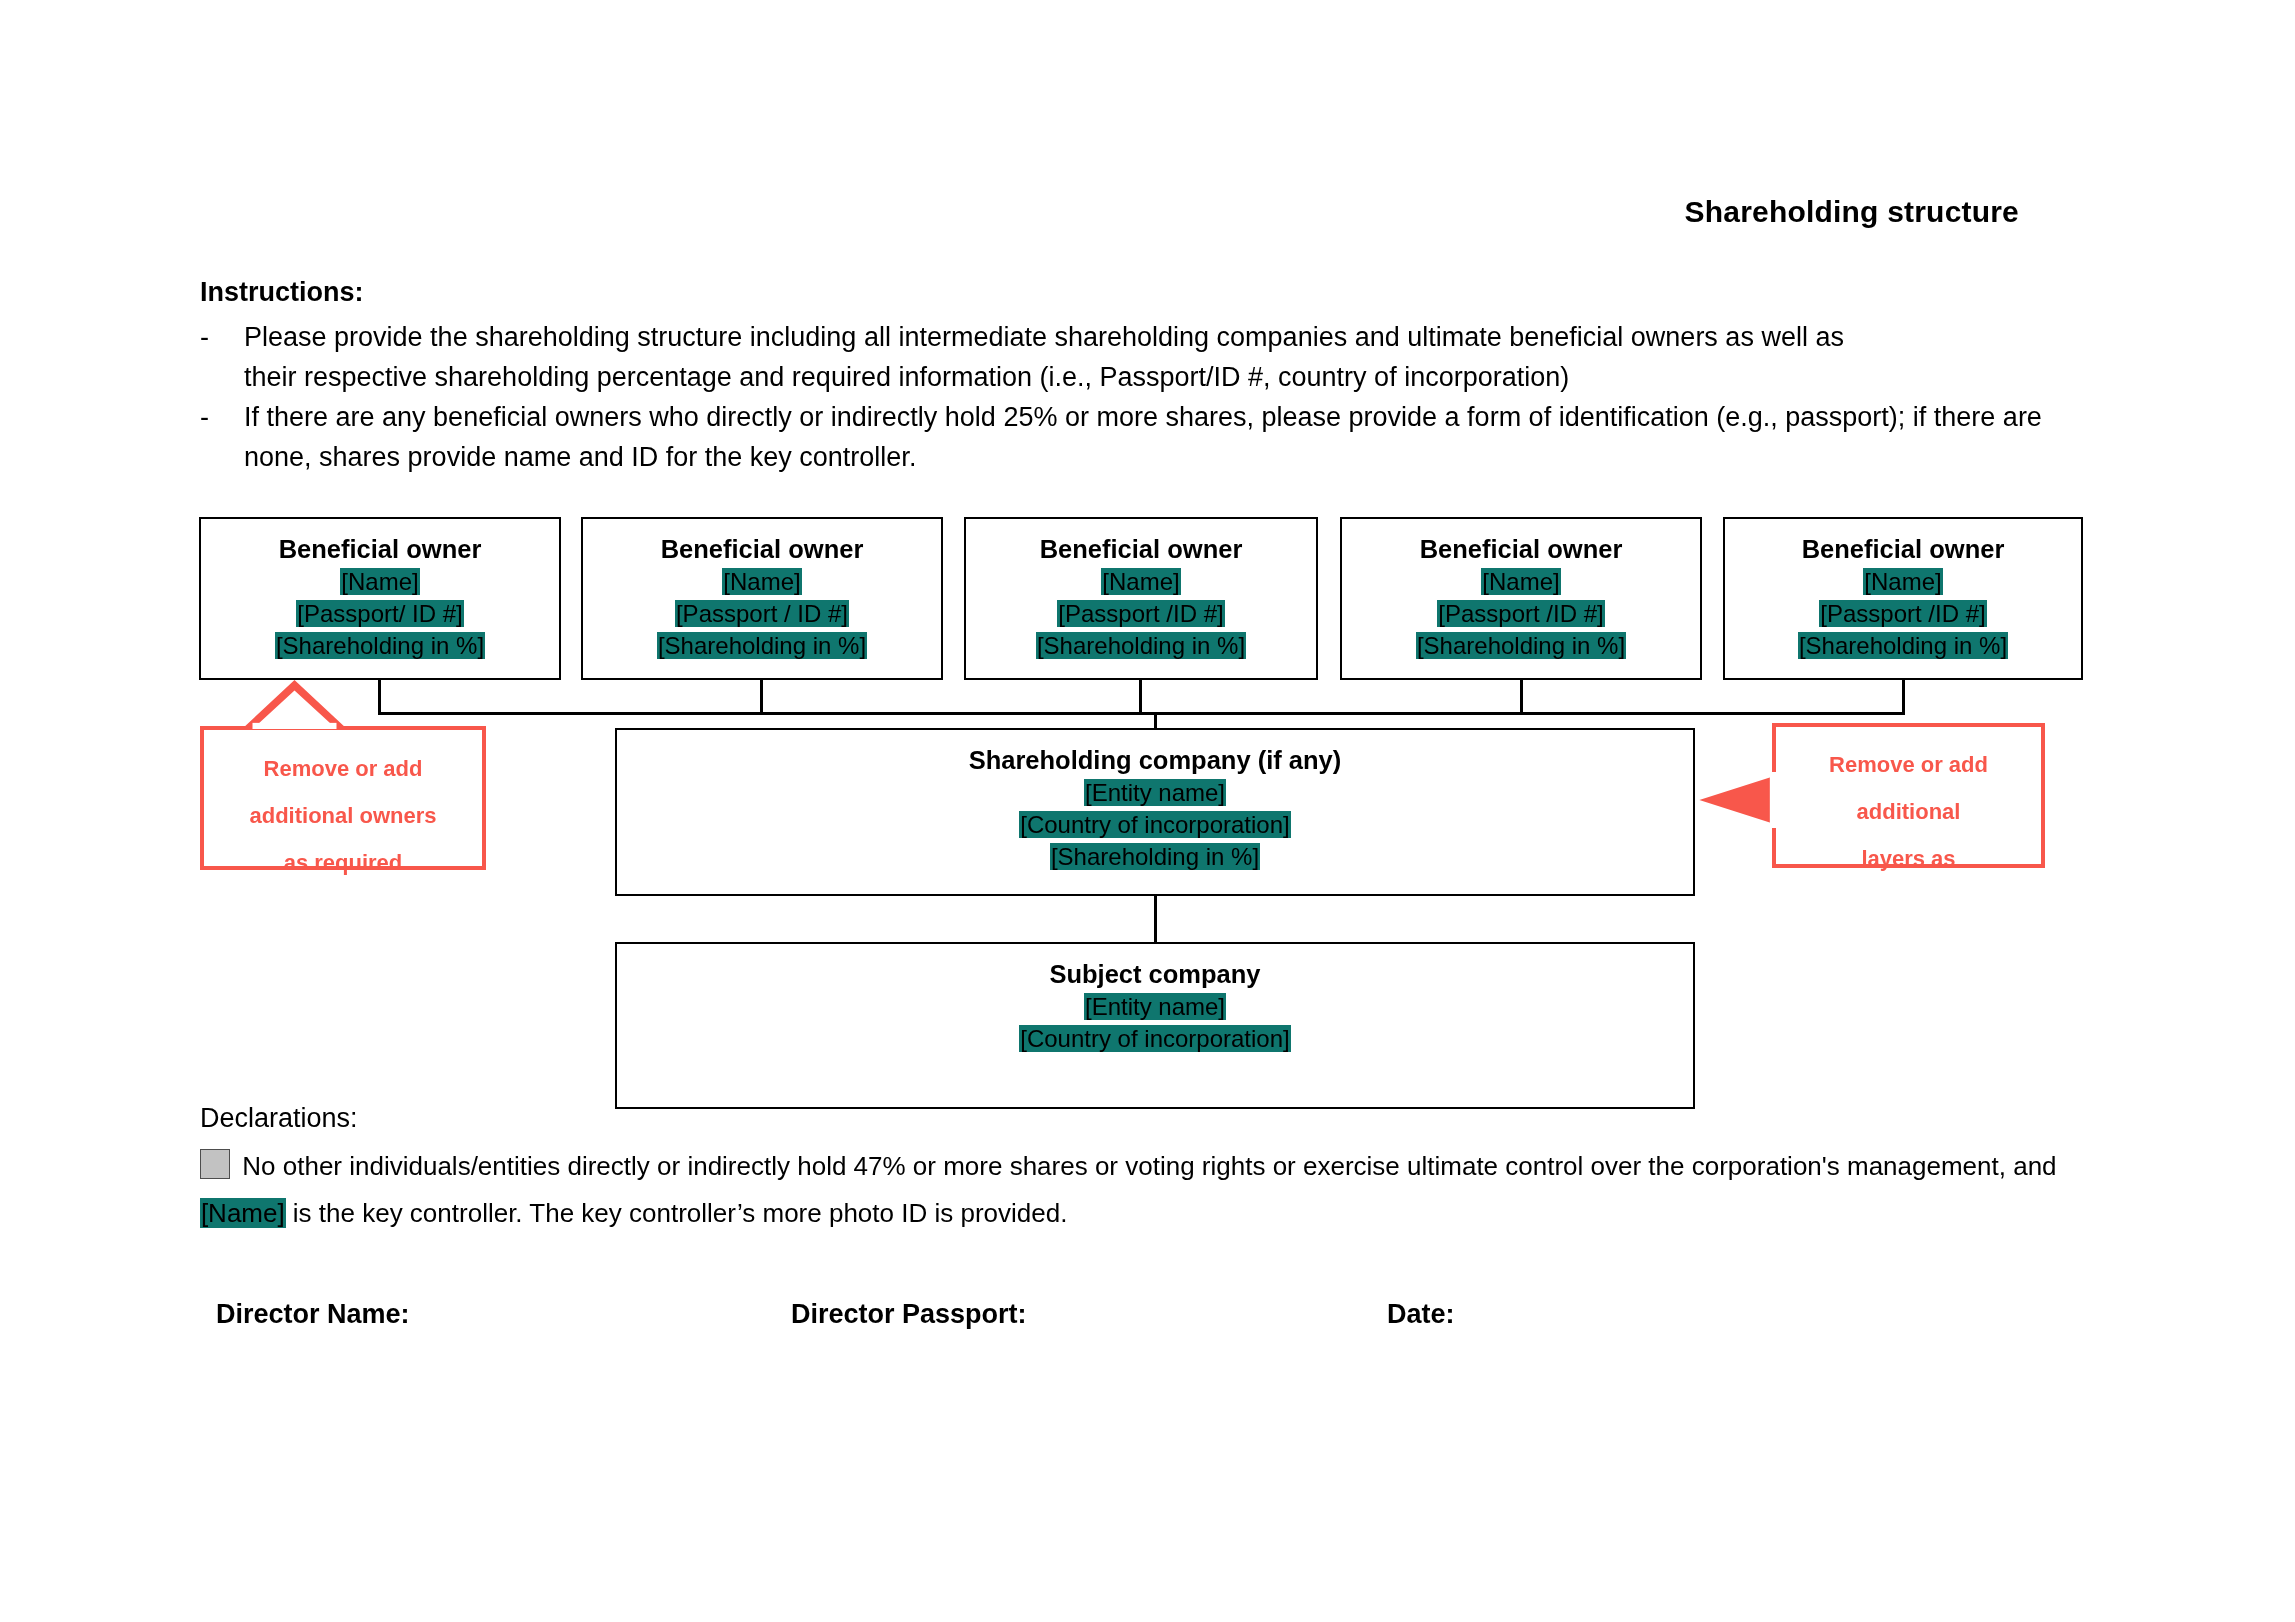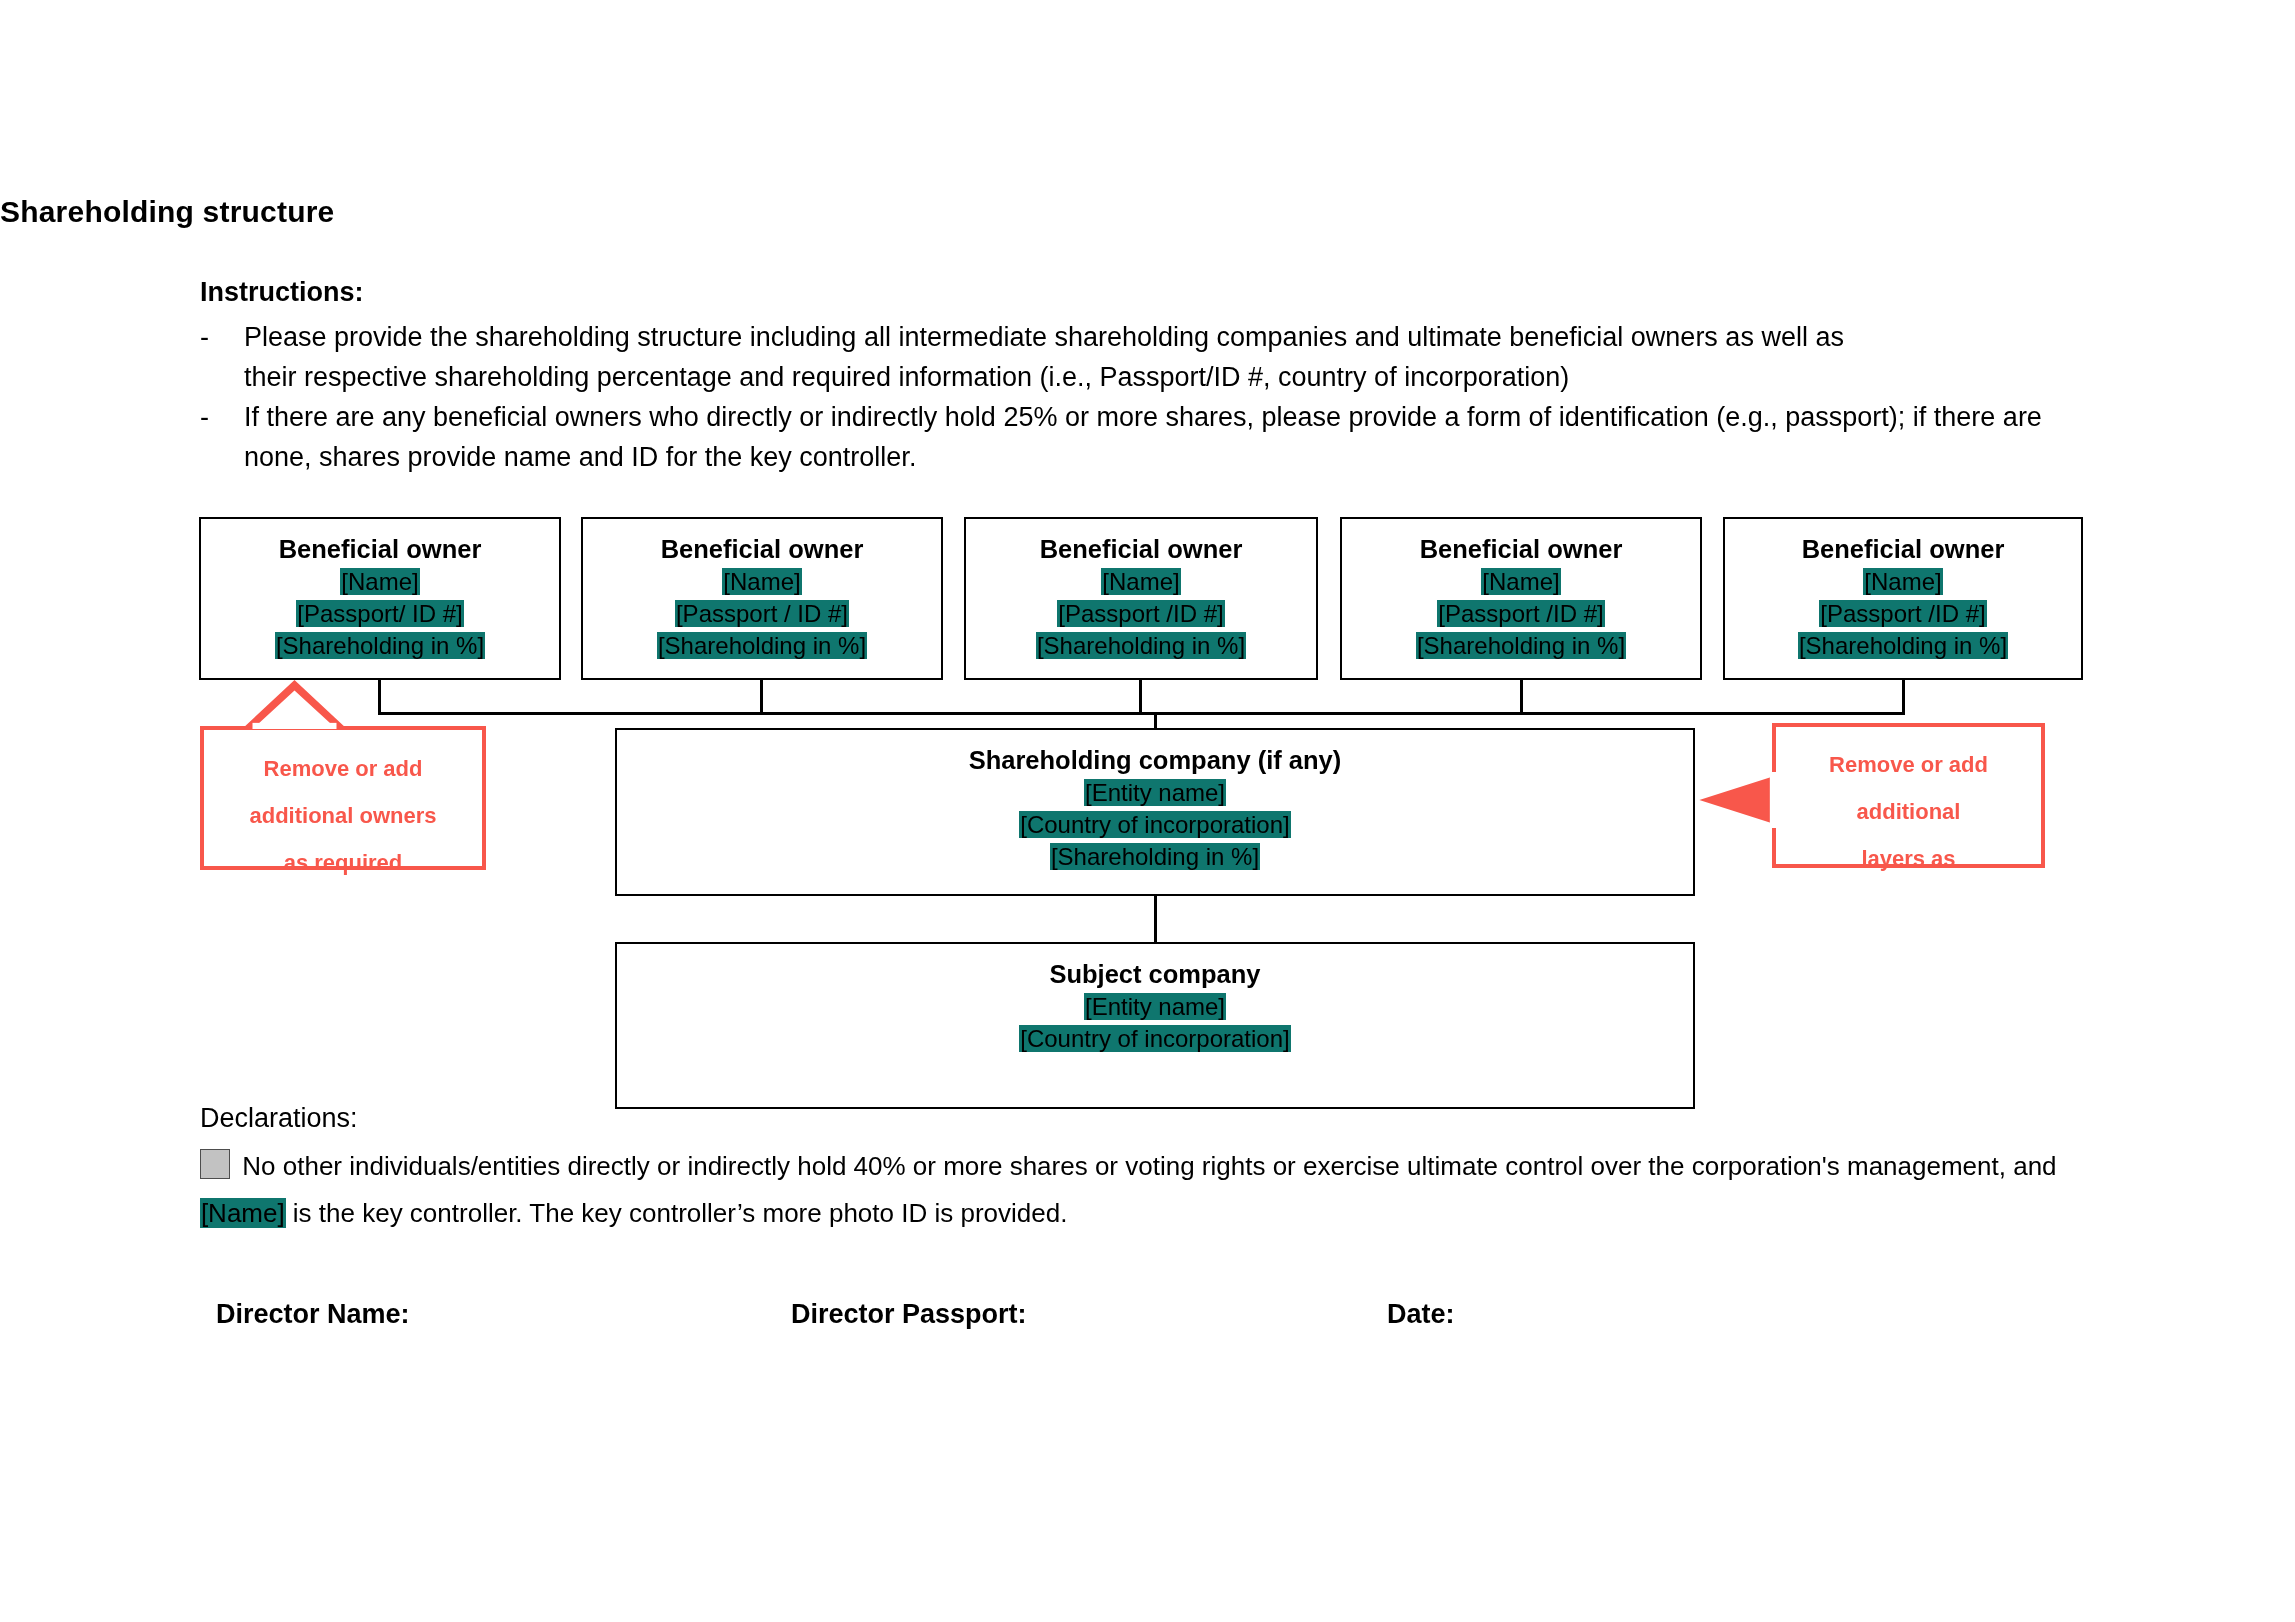--- a/index.html
+++ b/index.html
@@ -18,21 +18,21 @@
     background: #ffffff;
     overflow: hidden;
   }
 
   
   #doc-title {
     position: absolute;
     left: 0;
     top: 195px;
     width: 2019px;
-    text-align: left;
+    text-align: right;
     font-size: 30px;
     font-weight: bold;
     letter-spacing: 0.2px;
   }
 
   
   #instructions-heading {
     position: absolute;
     left: 200px;
     top: 277px;
@@ -316,21 +316,21 @@
     </svg>
     <div class="callout-text">
       <div>Remove or add</div>
       <div>additional</div>
       <div>layers as</div>
     </div>
   </div>
 
   <div id="declarations-heading">Declarations:</div>
   <div id="declaration-block">
-    <span id="decl-checkbox"></span><span>No other individuals/entities directly or indirectly hold 40% or more shares or voting rights or exercise ultimate control over the corporation's management, and </span><span class="hl">[Name]</span><span> is the key controller. The key controller’s more photo ID is provided.</span>
+    <span id="decl-checkbox"></span><span>No other individuals/entities directly or indirectly hold 47% or more shares or voting rights or exercise ultimate control over the corporation's management, and </span><span class="hl">[Name]</span><span> is the key controller. The key controller’s more photo ID is provided.</span>
   </div>
 
   <div class="footer-label" id="footer-director-name">Director Name:</div>
   <div class="footer-label" id="footer-director-signature">Director Passport:</div>
   <div class="footer-label" id="footer-date">Date:</div>
 
 </div>
 
 
 </body></html>

